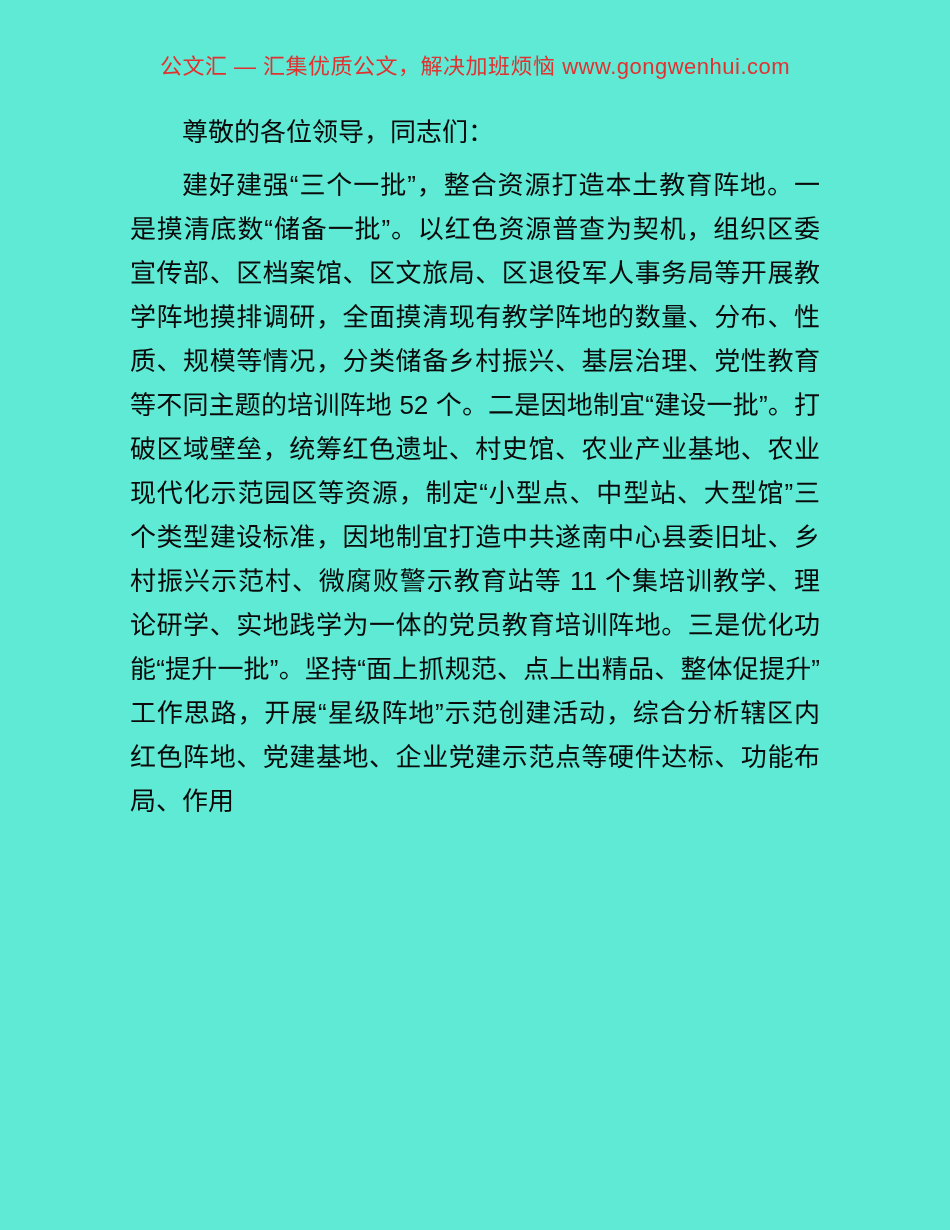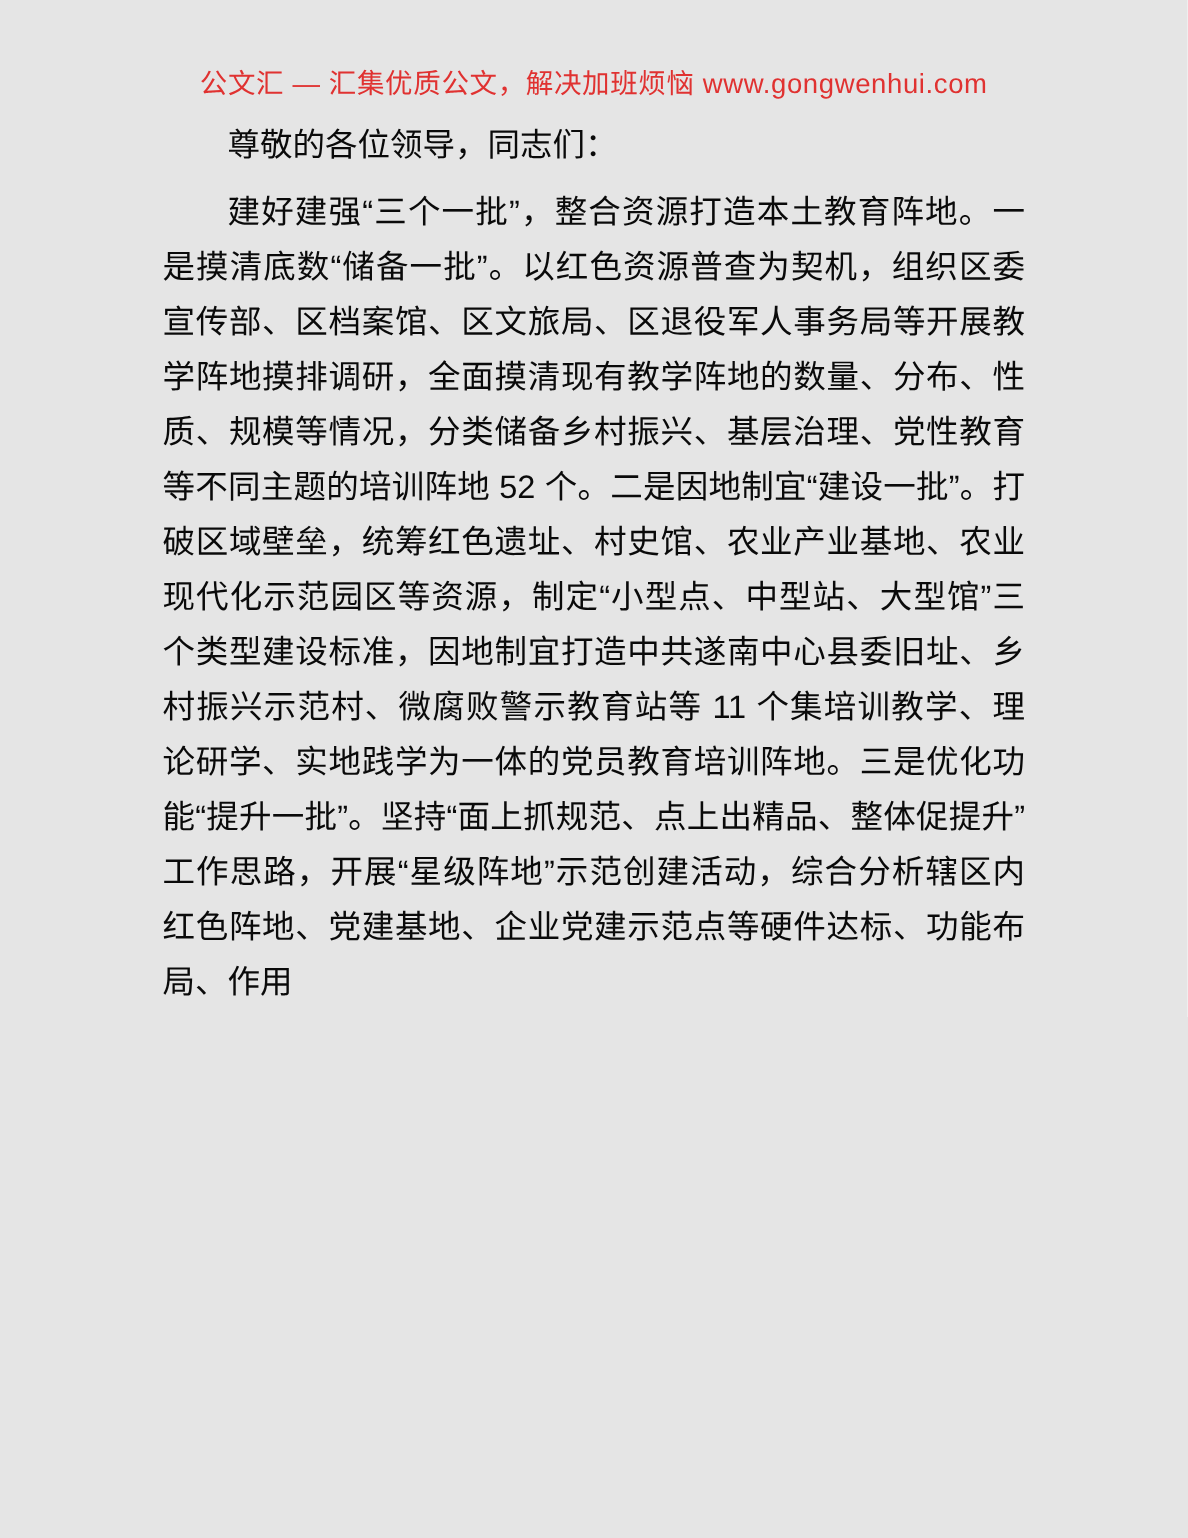--- a/index.html
+++ b/index.html
@@ -9,21 +9,21 @@
   }
   body {
     width: 950px;
     height: 1230px;
     overflow: hidden;
     font-family: "Liberation Sans", sans-serif;
   }
   .page {
     width: 950px;
     height: 1230px;
-    background: #e5e5e5;
+    background: #5eead4;
     box-sizing: border-box;
   }
   .site-header {
     margin: 0;
     padding-top: 54px;
     text-align: center;
     font-size: 22px;
     line-height: 26px;
     color: #e03231;
     letter-spacing: 0.5px;
@@ -33,21 +33,21 @@
     width: 720px;
     margin: 30px auto 0;
     text-align: center;
     font-size: 34px;
     font-weight: bold;
     line-height: 48px;
     color: #000000;
   }
   .doc-body {
     width: 690px;
-    margin: 14px auto 0;
+    margin: 30px auto 0;
   }
   .doc-body p {
     margin: 0 0 9px 0;
     font-size: 26px;
     line-height: 44px;
     color: #0a0a0a;
     text-align: justify;
     text-justify: inter-ideograph;
     text-indent: 2em;
     word-break: break-all;

